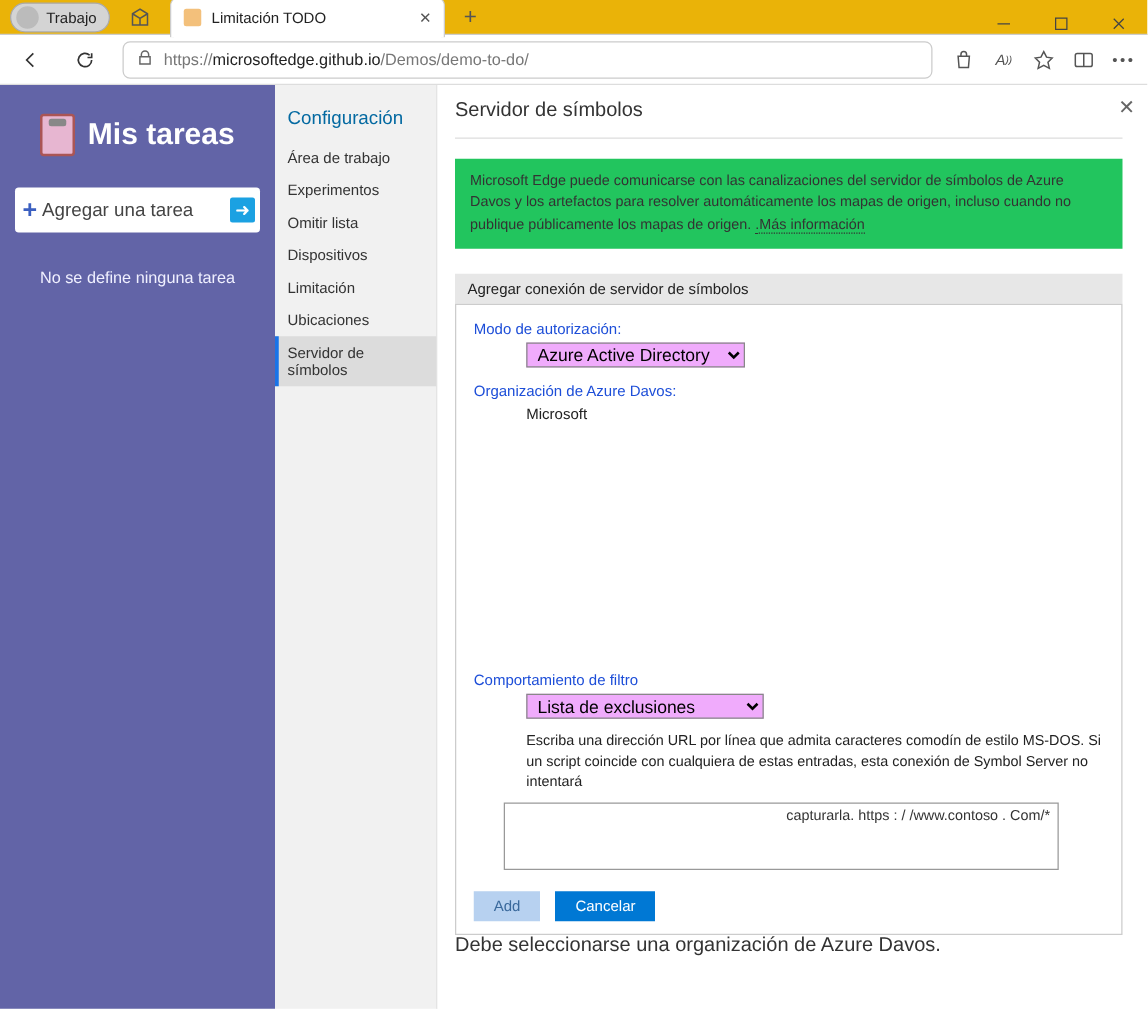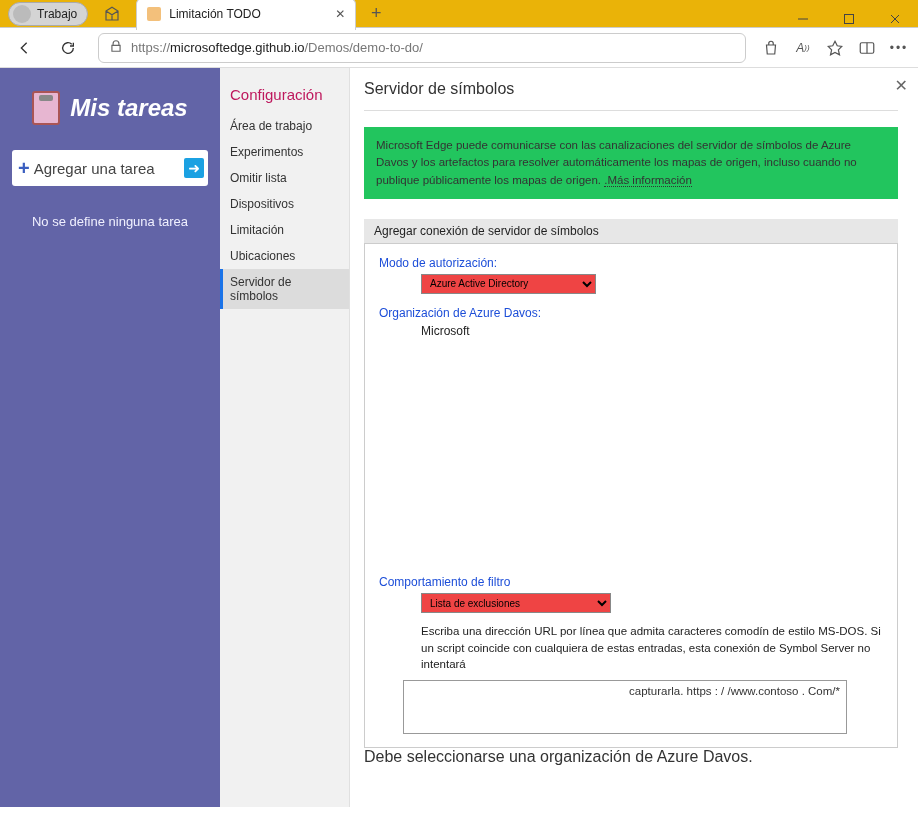--- a/index.html
+++ b/index.html
@@ -83,40 +83,40 @@
       position: relative;
     }
     .sidebar-left {
       width: 220px; background: #6264a7; color: #fff;
       padding: 18px 8px; display: flex; flex-direction: column;
       align-items: center;
     }
     .app-title-row { display: flex; align-items: center; gap: 10px; margin-bottom: 25px; margin-top: 5px; }
     .app-icon { width: 28px; height: 34px; background: #e7b6d1; border: 2px solid #a55; border-radius: 3px; display: flex; align-items: flex-start; justify-content: center; }
     .app-icon::after { content: ""; width: 14px; height: 6px; background: #888; border-radius: 2px; margin-top: 2px; }
-    .app-title { font-size: 24px; font-weight: 600; font-style: italic; }
+    .app-title { font-size: 24px; font-weight: 600; }
     .add-task-btn {
       width: 196px; height: 36px; background: #fff; color: #444;
       border: none; border-radius: 3px; display: flex;
       align-items: center; justify-content: flex-start; gap: 4px;
       font-size: 15px; padding-left: 6px; cursor: pointer;
       position: relative;
     }
     .add-task-btn .plus { color: #3b5fc0; font-size: 20px; font-weight: bold; }
     .add-task-btn .arrow {
       position: absolute; right: 4px; width: 20px; height: 20px;
       background: #1ba1e2; color: #fff; display: flex; align-items: center; justify-content: center;
       font-size: 14px; border-radius: 2px;
     }
     .empty-msg { margin-top: 28px; font-size: 13px; color: #f0f0ff; }
     .config-panel {
       width: 130px; background: #f1f1f1; border-right: 1px solid #e0e0e0;
       padding-top: 12px;
     }
-    .config-title { font-size: 15px; padding: 6px 10px 10px; color: #be185d; }
+    .config-title { font-size: 15px; padding: 6px 10px 10px; color: #0369a1; }
     .config-item {
       display: block; padding: 6px 10px; font-size: 12px; color: #333;
       cursor: pointer;
     }
     .config-item.active {
       background: #dcdcdc; border-left: 3px solid #1a73e8; padding-left: 7px;
     }
     .settings-main {
       flex: 1; background: #fff; padding: 12px 20px 12px 14px; position: relative;
       display: flex; flex-direction: column;
@@ -138,22 +138,22 @@
       background: #e7e7e7; padding: 5px 10px; font-size: 12px;
       width: 100%; margin-bottom: 0;
     }
     .form-box {
       border: 1px solid #ccc; padding: 10px 14px; display: flex;
       flex-direction: column; height: 505px;
     }
     .form-label { font-size: 12px; color: #1d4ed8; margin-top: 2px; }
     .form-row-indent { padding-left: 42px; margin-top: 4px; margin-bottom: 10px; }
     .select {
-      border: 1px solid #888; font-size: 10px; height: 20px;
-      width: 175px; padding: 0 4px; background: #ef4444;
+      border: 1px solid #888; font-size: 14px; height: 20px;
+      width: 175px; padding: 0 4px; background: #f0abfc;
     }
     .org-value { padding-left: 42px; font-size: 12px; margin-top: 4px; }
     .spacer { flex: 1; }
     .filter-section { margin-top: 10px; }
     .select-wide { width: 190px; }
     .help-text {
       font-size: 11.5px; color: #222; padding-left: 42px; margin-top: 10px;
       line-height: 1.4;
     }
     .textarea {
@@ -304,18 +304,22 @@
         <div class="form-label">Comportamiento de filtro</div>
         <div class="form-row-indent" style="margin-bottom:0;">
           <select class="select select-wide">
             <option>Lista de exclusiones</option>
           </select>
         </div>
         <div class="help-text">Escriba una dirección URL por línea que admita caracteres comodín de estilo MS-DOS. Si un script coincide con cualquiera de estas entradas, esta conexión de Symbol Server no intentará</div>
         <textarea class="textarea" style="">capturarla. https : / /www.contoso . Com/*</textarea>
       </div>
 
+      <div class="btn-row">
+        <button class="btn btn-add">Add</button>
+        <button class="btn btn-cancel">Cancelar</button>
+      </div>
     </div>
 
     <div class="validation-msg">Debe seleccionarse una organización de Azure Davos.</div>
   </div>
 
 </div>
 
 </body></html>

